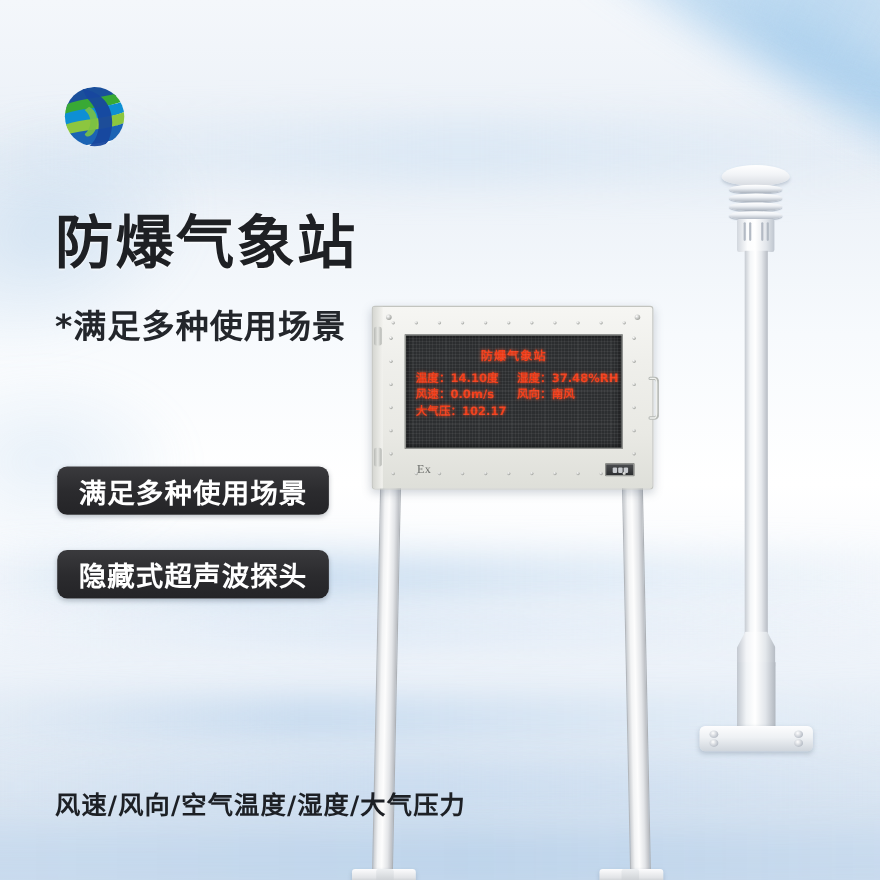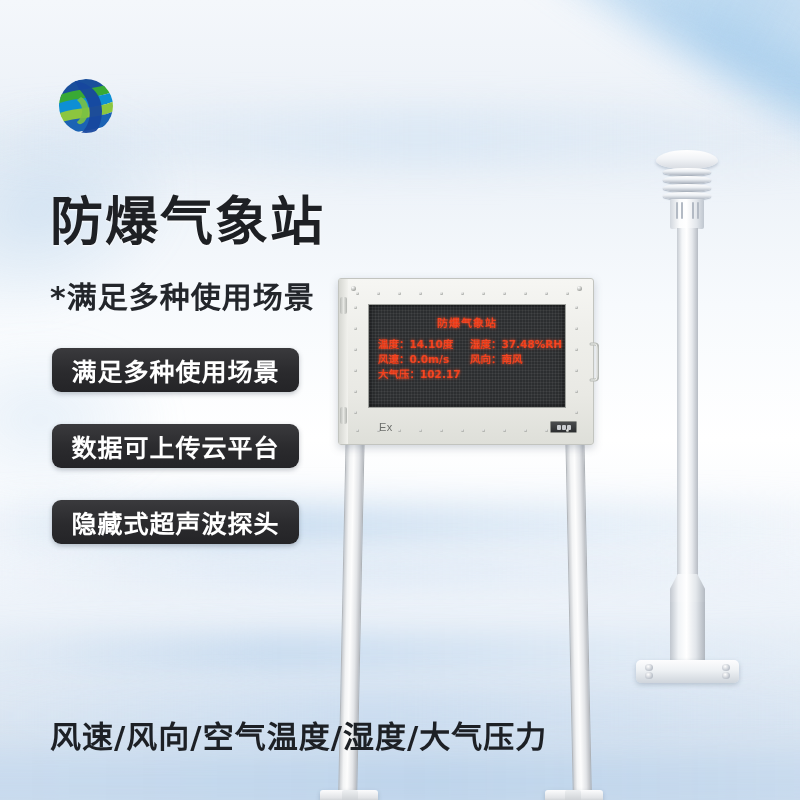--- a/index.html
+++ b/index.html
@@ -85,21 +85,21 @@
     font-weight:bold;font-size:25px;letter-spacing:1px;white-space:nowrap;
   }
   #pill1{top:348px;}
   #pill2{top:424px;}
   #pill3{top:500px;}
 
   
   #tagline{
     position:absolute;left:50px;top:722px;
     font-family:"DejaVu Sans","Liberation Sans",sans-serif;
-    font-weight:bold;font-size:31px;color:#1d2025;letter-spacing:1px;
+    font-weight:bold;font-size:23px;color:#1d2025;letter-spacing:1px;
     white-space:nowrap;line-height:1;
   }
 
   
   #cabinet-assembly{position:absolute;left:320px;top:278px;width:290px;height:390px;}
 
   
   .leg{
     position:absolute;top:150px;width:17px;height:368px;
     background:linear-gradient(90deg,#c9ccd0 0%,#f3f4f5 22%,#fdfdfd 45%,#e3e5e8 75%,#b9bcc1 100%);
@@ -167,21 +167,21 @@
     text-shadow:0 0 3px rgba(255,70,30,.9);
   }
   .led-title{font-size:11px;text-align:center;margin-top:9px;letter-spacing:1px;}
   .led-rows{margin:7px 0 0 9px;font-size:10.5px;line-height:15px;}
   .led-row{display:flex;}
   .led-c1{width:92px;white-space:nowrap;}
   .led-c2{white-space:nowrap;}
 
   .ex-mark{
     position:absolute;left:40px;bottom:11px;
-    font-family:Liberation Sans, sans-serif;
+    font-family:Liberation Serif, serif;
     font-size:11px;color:#6d6f6c;letter-spacing:.5px;
   }
   .nameplate{
     position:absolute;right:16px;bottom:11px;width:25px;height:10px;
     background:linear-gradient(180deg,#4b4d4f,#2c2e30);
     border:1px solid #8c8e8a;border-radius:1px;
     display:flex;align-items:center;justify-content:center;gap:1px;
   }
   .np-dot{width:4px;height:5px;background:#c9ccd0;border-radius:1px;}
 
@@ -278,25 +278,22 @@
           <path d="M20 6 C 44 10, 52 30, 44 52 C 40 60, 30 62, 26 58 C 36 50, 40 30, 24 14 Z" fill="#17479e" opacity=".95"></path>
           <path d="M26 22 C 34 26, 36 38, 30 46 C 27 50, 23 50, 22 47 C 28 42, 30 32, 22 25 Z" fill="#7ac143" opacity=".9"></path>
         </g>
       </svg>
     </span>
   </div>
 
   <div id="headline">防爆气象站</div>
   <div id="subhead">*满足多种使用场景</div>
 
-  <div class="pill" id="pill1">
+  <div class="pill" id="pill2">
     <span>满足多种使用场景</span>
-  </div>
-  <div class="pill" id="pill2">
-    <span>数据可上传云平台</span>
   </div>
   <div class="pill" id="pill3">
     <span>隐藏式超声波探头</span>
   </div>
 
   <div id="cabinet-assembly">
 
     <div class="leg" id="leg-left"></div>
     <div class="leg" id="leg-right"></div>
 

